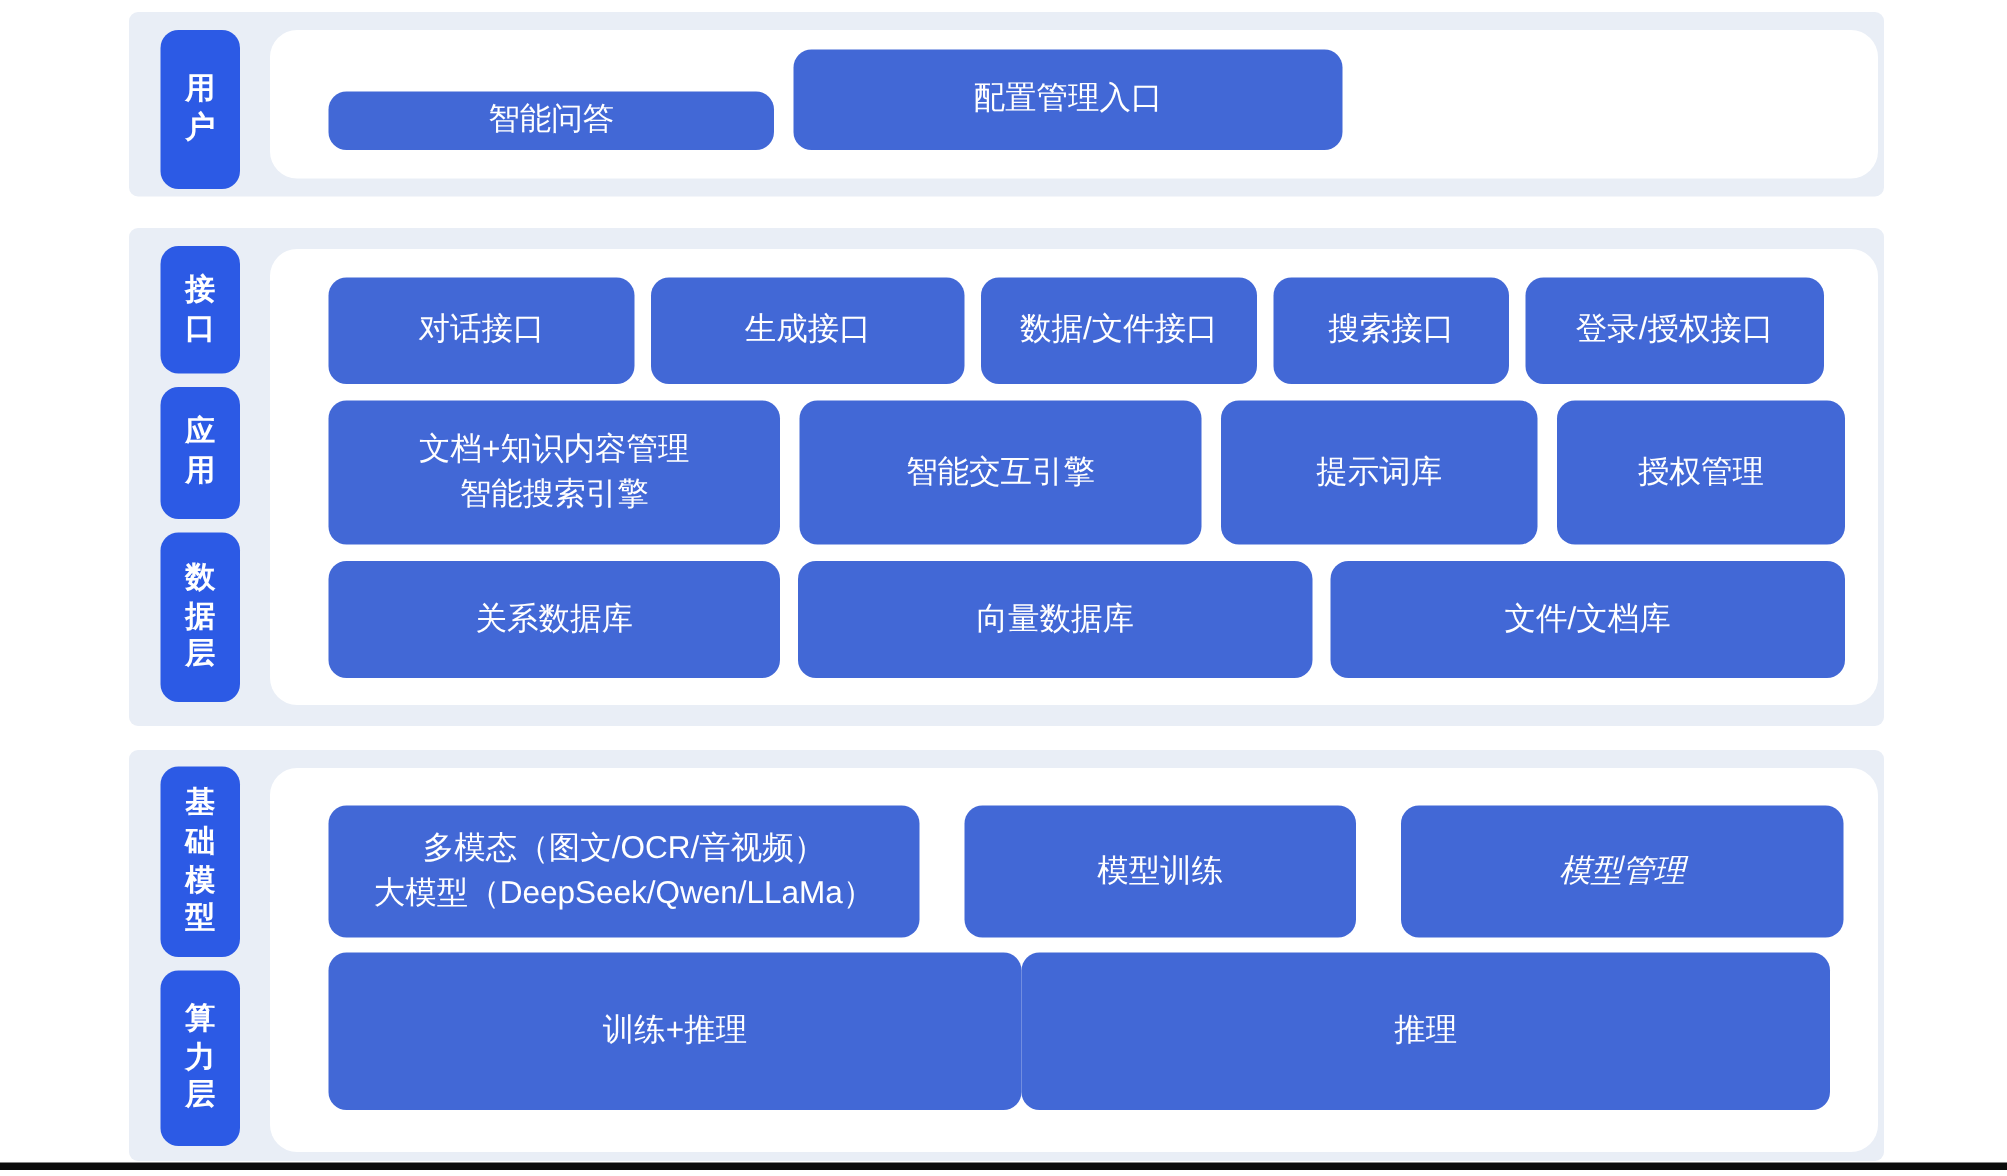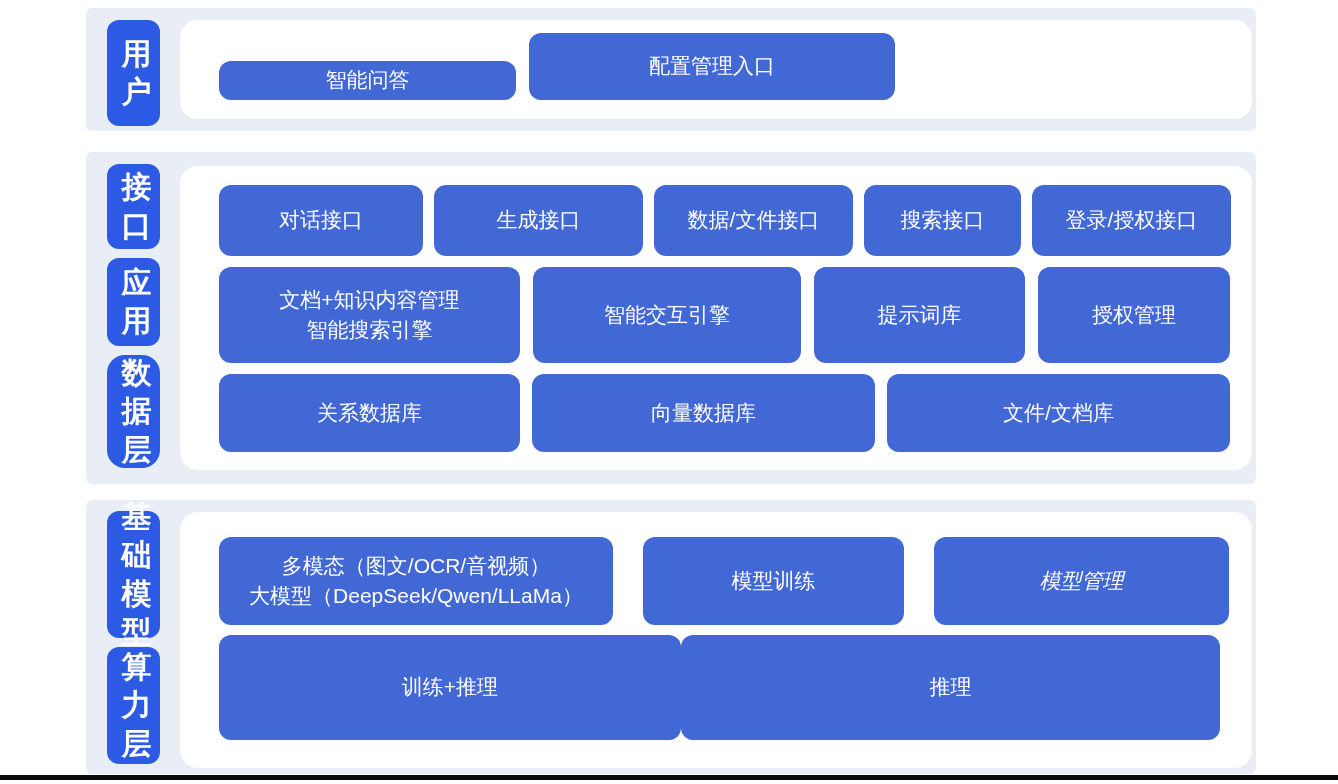--- a/index.html
+++ b/index.html
@@ -8,21 +8,21 @@
     background:#ffffff;
     font-family:"Liberation Sans", sans-serif;
   }
   .section-bg{
     position:absolute;left:86px;width:1170px;
     background:#e9eef6;border-radius:6px;
   }
   .v-label{
     position:absolute;left:107px;width:53px;
     background:#2c5ae5;border-radius:12px;
-    color:#ffffff;font-weight:700;font-size:30px;
+    color:#ffffff;font-weight:700;font-size:20px;
     display:flex;align-items:center;justify-content:center;
   }
   .v-label span{
     display:block;width:24px;line-height:1.28;
     word-break:break-all;text-align:center;white-space:normal;
   }
   .panel{
     position:absolute;left:180px;width:1072px;
     background:#ffffff;border-radius:18px;
   }
@@ -55,28 +55,28 @@
 </div>
 
 <div class="section-bg" style="top:152px;height:332px;"></div>
 <div class="panel" style="top:166px;height:304px;"></div>
 <div class="v-label" style="top:164px;height:85px;">
   <span>接口</span>
 </div>
 <div class="v-label" style="top:258px;height:88px;">
   <span>应用</span>
 </div>
-<div class="v-label" style="top:355px;height:113px;border-radius:18px;">
+<div class="v-label" style="top:355px;height:113px;">
   <span>数据层</span>
 </div>
 
 <div class="row" style="top:185px;height:71px;gap:11px;">
   <div class="btn" style="width:204px;">对话接口</div>
   <div class="btn" style="width:209px;">生成接口</div>
-  <div class="btn" style="width:199px;">数据/文件接口</div>
+  <div class="btn" style="width:184px;">数据/文件接口</div>
   <div class="btn" style="width:157px;">搜索接口</div>
   <div class="btn" style="width:199px;">登录/授权接口</div>
 </div>
 
 <div class="row" style="top:267px;height:96px;gap:13px;">
   <div class="btn" style="width:301px;">文档+知识内容管理
 智能搜索引擎</div>
   <div class="btn" style="width:268px;">智能交互引擎</div>
   <div class="btn" style="width:211px;">提示词库</div>
   <div class="btn" style="width:192px;">授权管理</div>

